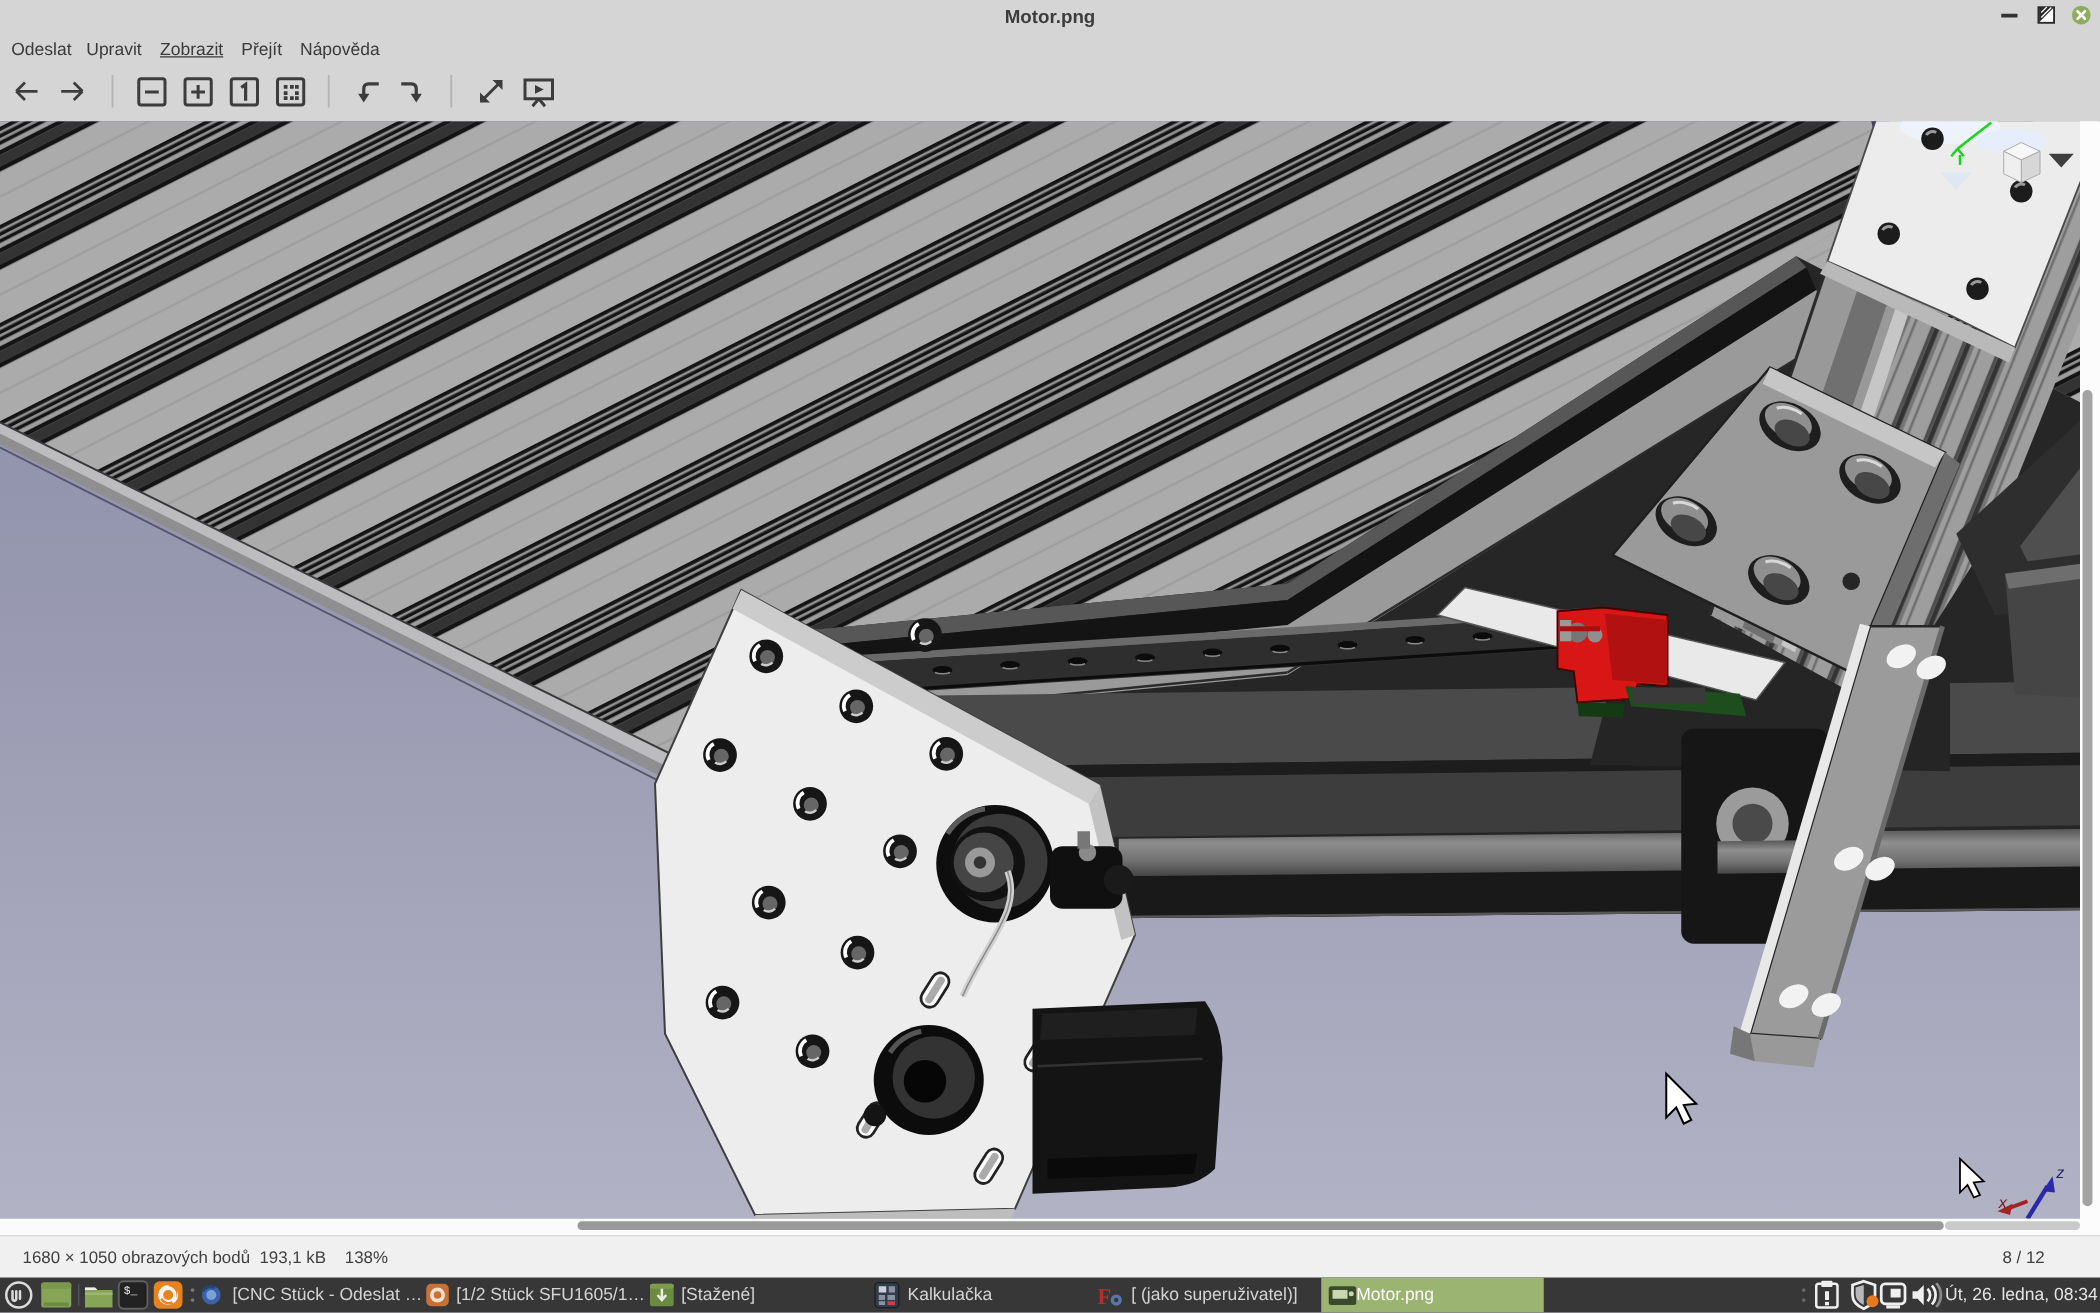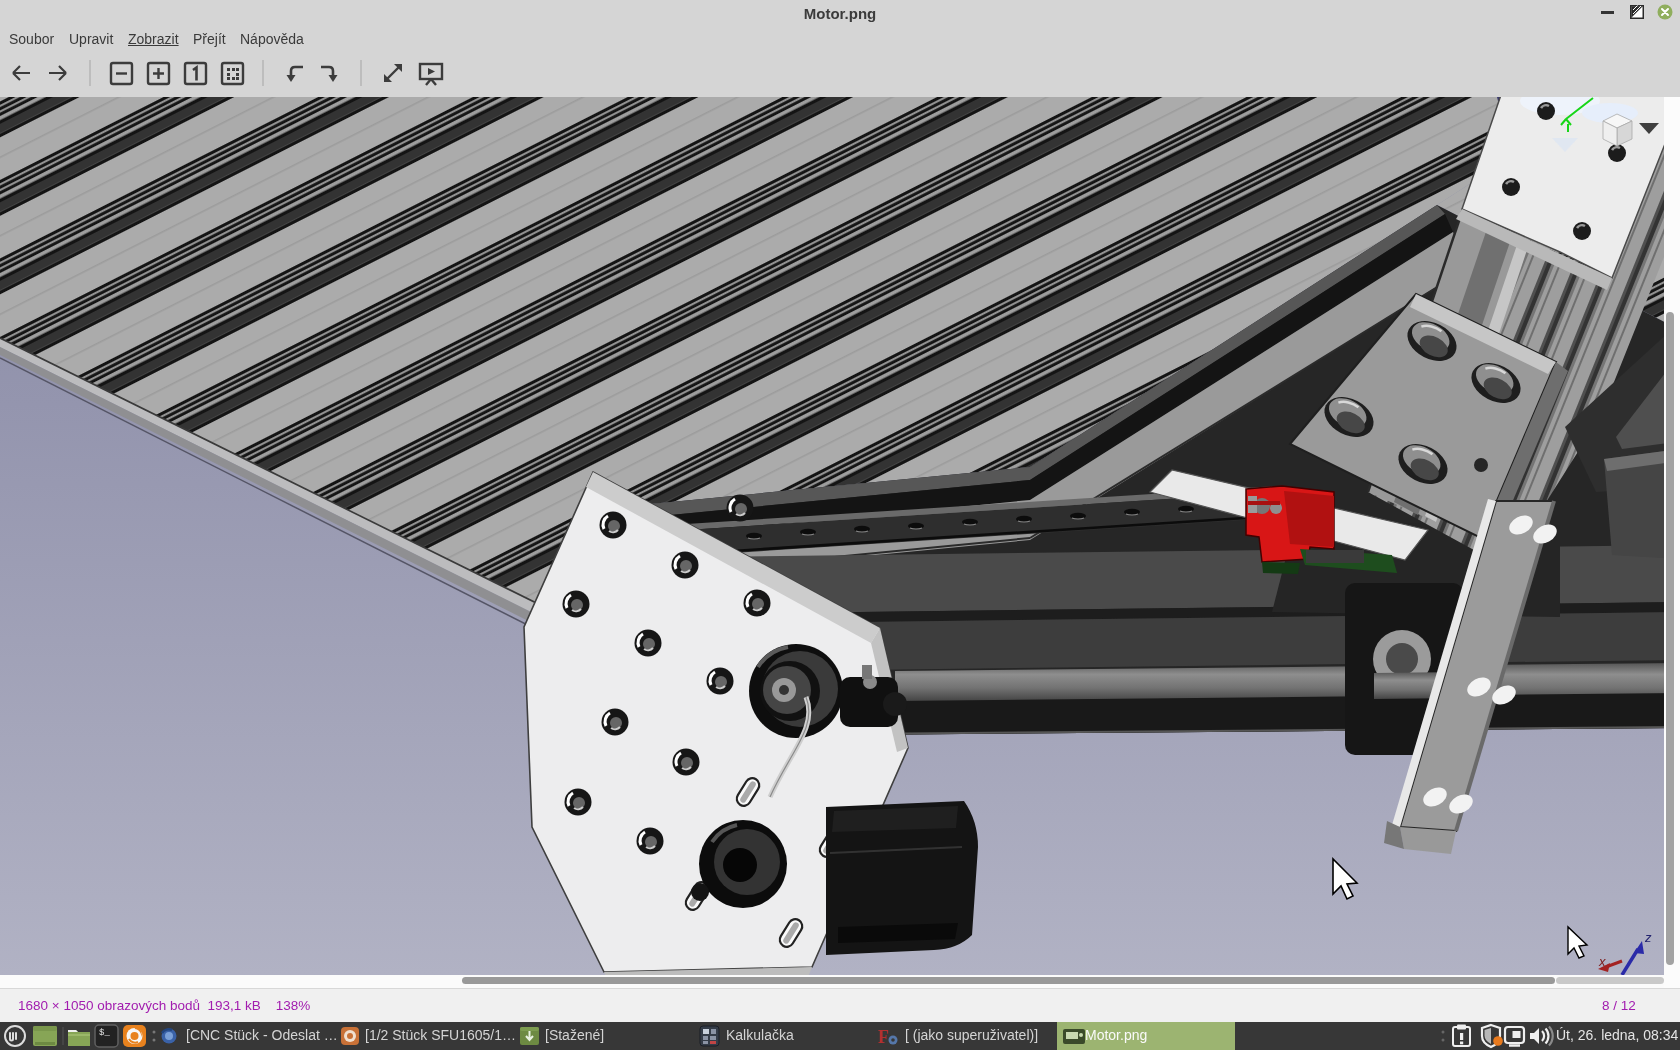--- a/index.html
+++ b/index.html
@@ -10,40 +10,40 @@
 .winbtn { position:absolute; top:0; }
 #menubar { position:absolute; left:0; top:28px; width:1680px; height:26px; font-size:14px; color:#3a3a3a; }
 .mi { position:absolute; top:3px; }
 #toolbar { position:absolute; left:0; top:54px; width:1680px; height:42px; }
 #canvas { position:absolute; left:0; top:97px; width:1680px; height:878px; background:#9a9bb2; }
 #hscroll { position:absolute; left:0; top:975px; width:1680px; height:13px; background:#fbfbfb; }
 #hthumb { position:absolute; left:462px; top:2px; width:1093px; height:7px; background:#999999; border-radius:4px; }
 #htrack { position:absolute; left:1556px; top:2px; width:108px; height:7px; background:#c9c9c9; border-radius:4px; }
 #vgutter { position:absolute; left:1664px; top:97px; width:16px; height:891px; background:#fcfcfc; }
 #vthumb { position:absolute; left:1666px; top:312px; width:8px; height:653px; background:#a3a3a3; border-radius:4px; }
-#statusbar { position:absolute; left:0; top:988px; width:1680px; height:34px; background:#f0f0f0; border-top:1px solid #d8d8d8; font-size:13.5px; color:#a21caf; }
+#statusbar { position:absolute; left:0; top:988px; width:1680px; height:34px; background:#f0f0f0; border-top:1px solid #d8d8d8; font-size:13.5px; color:#404040; }
 #taskbar { position:absolute; left:0; top:1022px; width:1680px; height:28px; background:#373737; font-size:14px; color:#d4d4d4; }
 .ttxt { position:absolute; top:5px; white-space:nowrap; }
 </style>
 </head>
 <body>
 <div id="win">
   <div id="titlebar">
     <div id="title">Motor.png</div>
     <svg class="winbtn" style="left:1594px;" width="86" height="24">
       <rect x="7" y="11" width="13" height="3" fill="#333"></rect>
       <rect x="36.75" y="5.75" width="12.5" height="12.5" fill="#fff" stroke="#2b2b2b" stroke-width="1.5"></rect>
       <path d="M37.3 6.3 h11.4 l-11.4 11.4 z" fill="#2b2b2b"></path>
       <path d="M39 10 l4.5 -4.5 M39 14 l8 -8" stroke="#fff" stroke-width="1"></path>
       <circle cx="71" cy="12" r="7.5" fill="#8fae5d"></circle>
       <path d="M68 9 l6 6 M74 9 l-6 6" stroke="#fff" stroke-width="2" stroke-linecap="round"></path>
     </svg>
   </div>
   <div id="menubar">
-    <span class="mi" style="left:9px;">Soubor</span>
+    <span class="mi" style="left:9px;">Odeslat</span>
     <span class="mi" style="left:69px;">Upravit</span>
     <span class="mi" style="left:128px;text-decoration:underline;">Zobrazit</span>
     <span class="mi" style="left:193px;">Přejít</span>
     <span class="mi" style="left:240px;">Nápověda</span>
   </div>
   <div id="toolbar">
     <svg width="460" height="42" style="position:absolute;left:0;top:0;">
       <g stroke="#3c3c3c" stroke-width="2.2" fill="none">
         <path d="M13 19 h17 M13 19 l7 -7 M13 19 l7 7"></path>
         <path d="M49 19 h17 M66 19 l-7 -7 M66 19 l-7 7"></path>

